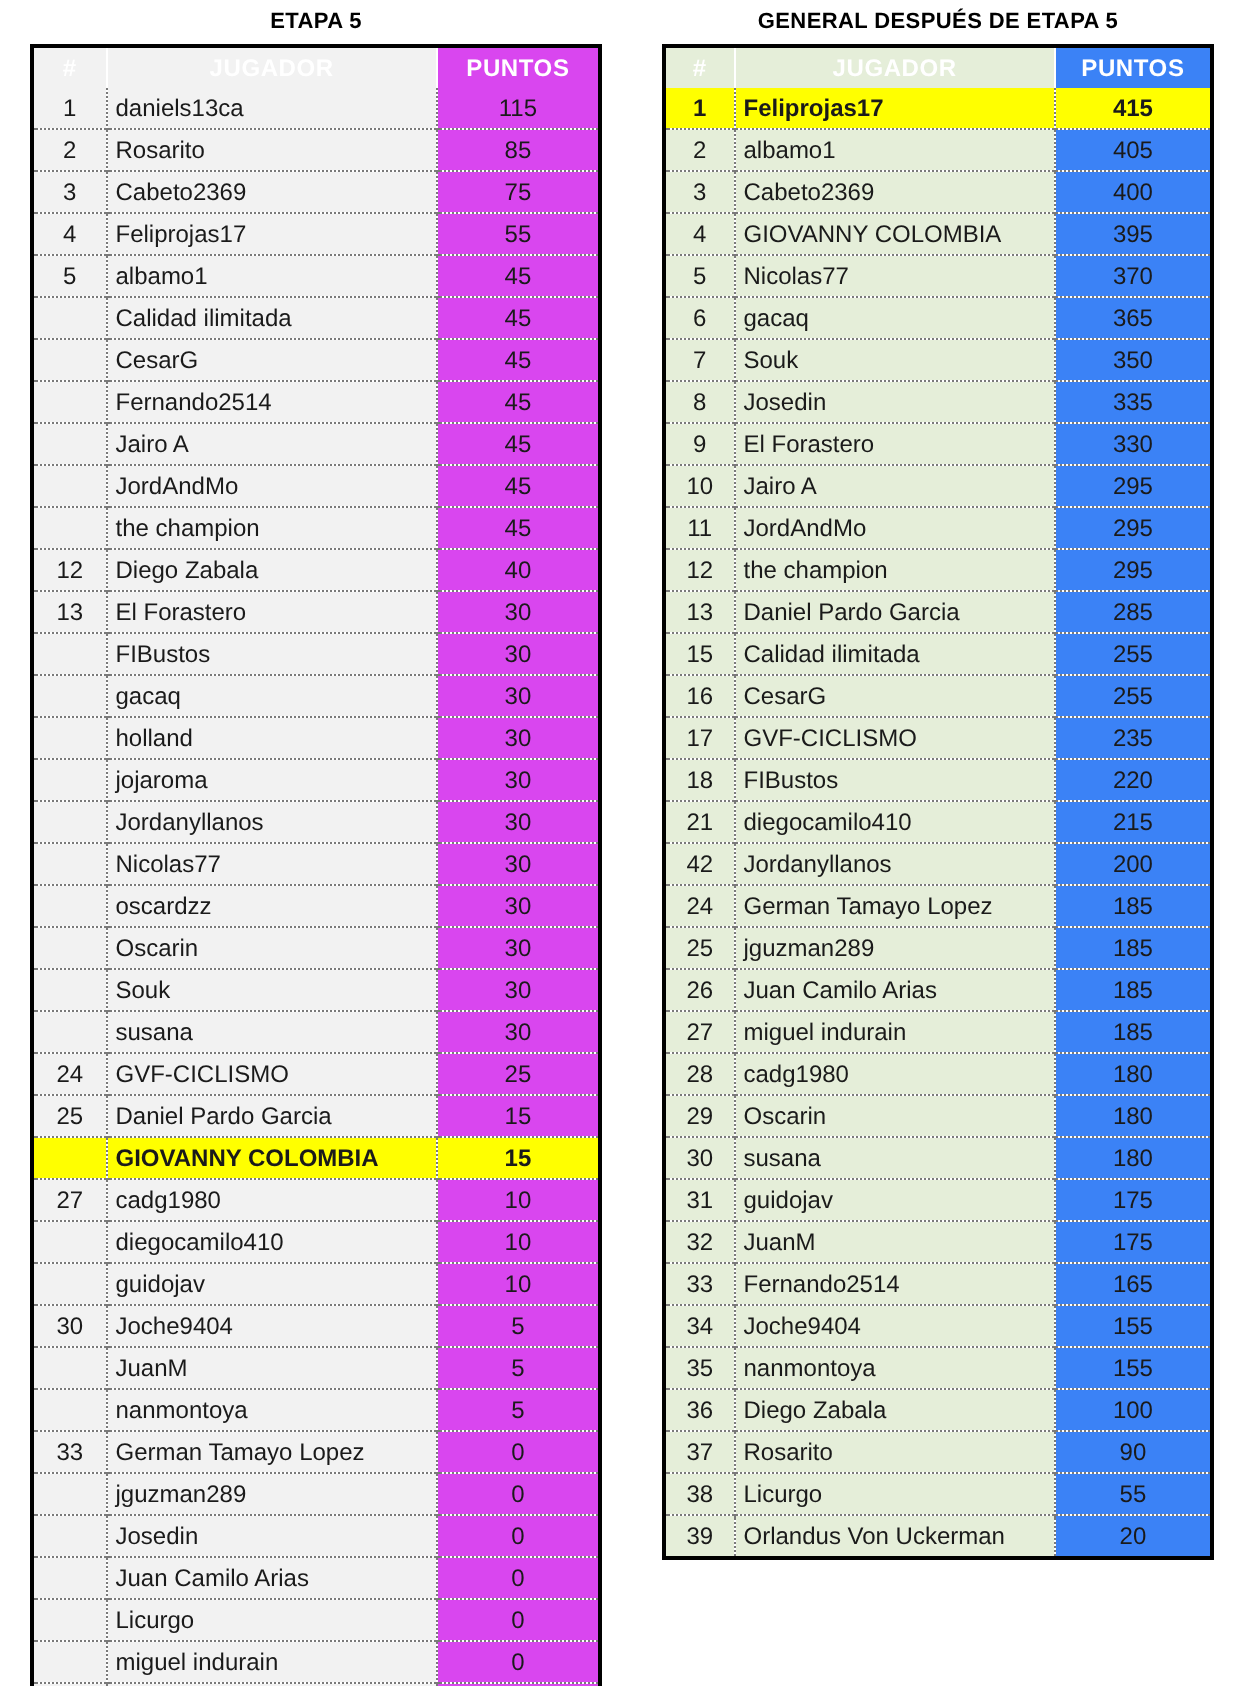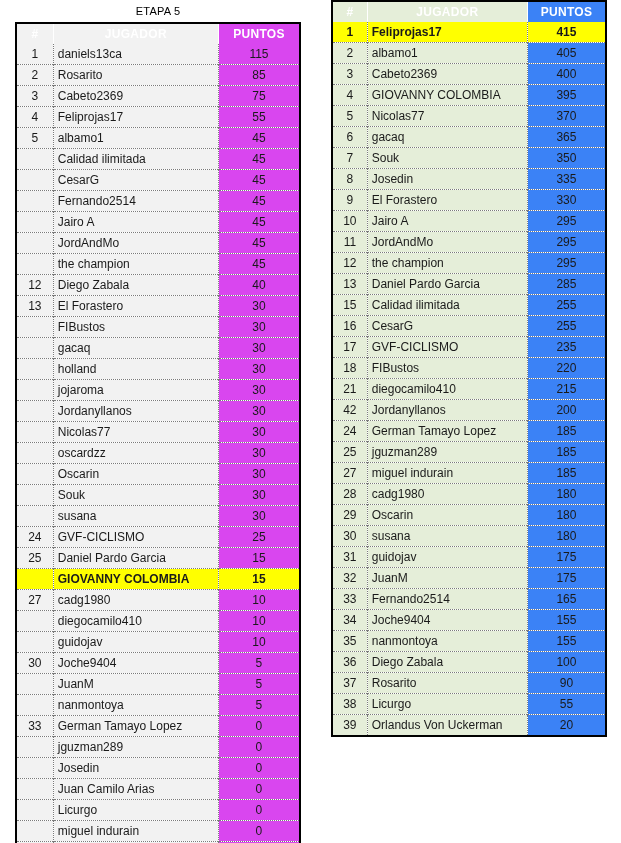--- a/index.html
+++ b/index.html
@@ -22,21 +22,21 @@
   .panel {
     position: absolute;
     top: 0;
   }
   .panel-left  { left: 15px;  width: 286px; }
   .panel-right { left: 331px; width: 276px; }
 
   .panel-title {
     text-align: center;
     font-size: 11px;
-    font-weight: normal;
+    font-weight: bold;
     color: #000000;
     line-height: 22px;
     height: 22px;
     letter-spacing: 0.2px;
     white-space: nowrap;
   }
 
   table.score {
     border-collapse: collapse;
     table-layout: fixed;
@@ -306,20 +306,21 @@
           <tr>
             <td class="col-rank"></td>
             <td class="col-player">Orlandus Von Uckerman</td>
             <td class="col-points">0</td>
           </tr>
         </tbody>
     </table>
   </div>
 
   <div class="panel panel-right">
+    <div class="panel-title">GENERAL DESPUÉS DE ETAPA 5</div>
     <table class="score">
       <colgroup>
         <col style="width:35px">
         <col style="width:159px">
         <col style="width:78px">
       </colgroup>
       <thead>
         <tr>
           <th class="col-rank">#</th>
           <th class="col-player" style="text-align:center">JUGADOR</th>
@@ -426,20 +427,25 @@
             <td class="col-rank">24</td>
             <td class="col-player">German Tamayo Lopez</td>
             <td class="col-points">185</td>
           </tr>
           <tr>
             <td class="col-rank">25</td>
             <td class="col-player">jguzman289</td>
             <td class="col-points">185</td>
           </tr>
           <tr>
+            <td class="col-rank">26</td>
+            <td class="col-player">Juan Camilo Arias</td>
+            <td class="col-points">185</td>
+          </tr>
+          <tr>
             <td class="col-rank">27</td>
             <td class="col-player">miguel indurain</td>
             <td class="col-points">185</td>
           </tr>
           <tr>
             <td class="col-rank">28</td>
             <td class="col-player">cadg1980</td>
             <td class="col-points">180</td>
           </tr>
           <tr>

